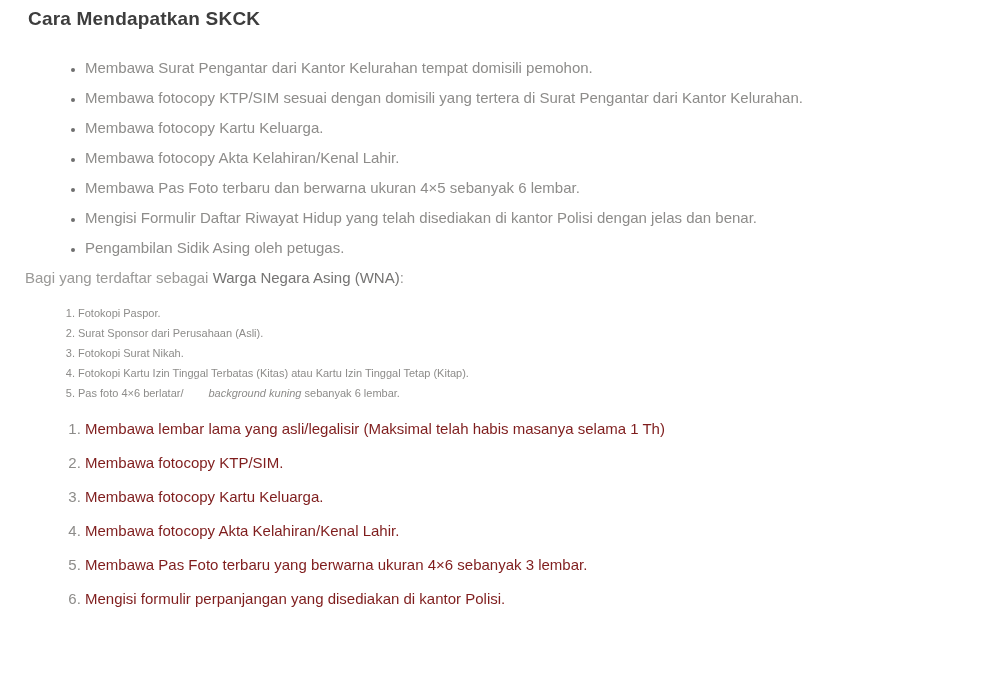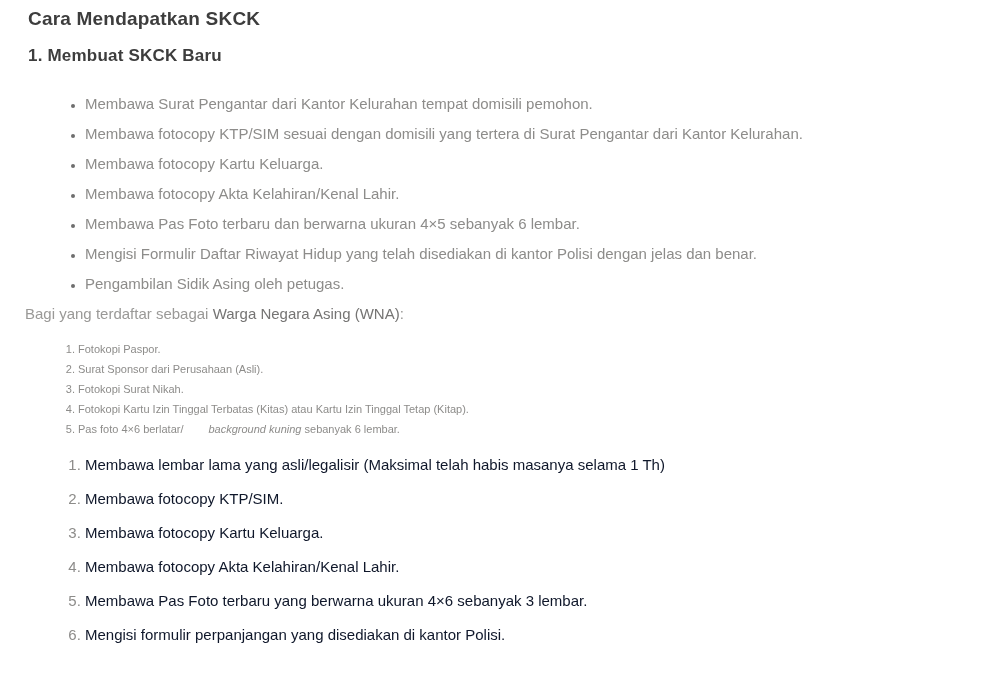--- a/index.html
+++ b/index.html
@@ -72,33 +72,32 @@
   }
   ol.renewal-list {
     margin: 16px 0 0 0;
     padding-left: 57px;
     list-style: decimal;
   }
   ol.renewal-list li {
     font-size: 15px;
     line-height: 19px;
     margin-bottom: 15px;
-    color: #0f172a;
+    color: #7f1d1d;
   }
   ol li::marker { color: #8d8c8a; }
   i { font-style: italic; margin-left: 25px; }
 </style>
 </head>
 <body>
 
 <div class="content">
 
   <h1 class="page-title">Cara Mendapatkan SKCK</h1>
 
-  <h2 class="section-heading">1. Membuat SKCK Baru</h2>
 
   <ul class="bullet-list">
     <li>Membawa Surat Pengantar dari Kantor Kelurahan tempat domisili pemohon.</li>
     <li>Membawa fotocopy KTP/SIM sesuai dengan domisili yang tertera di Surat Pengantar dari Kantor Kelurahan.</li>
     <li>Membawa fotocopy Kartu Keluarga.</li>
     <li>Membawa fotocopy Akta Kelahiran/Kenal Lahir.</li>
     <li>Membawa Pas Foto terbaru dan berwarna ukuran 4×5 sebanyak 6 lembar.</li>
     <li>Mengisi Formulir Daftar Riwayat Hidup yang telah disediakan di kantor Polisi dengan jelas dan benar.</li>
     <li>Pengambilan Sidik Asing oleh petugas.</li>
   </ul>

